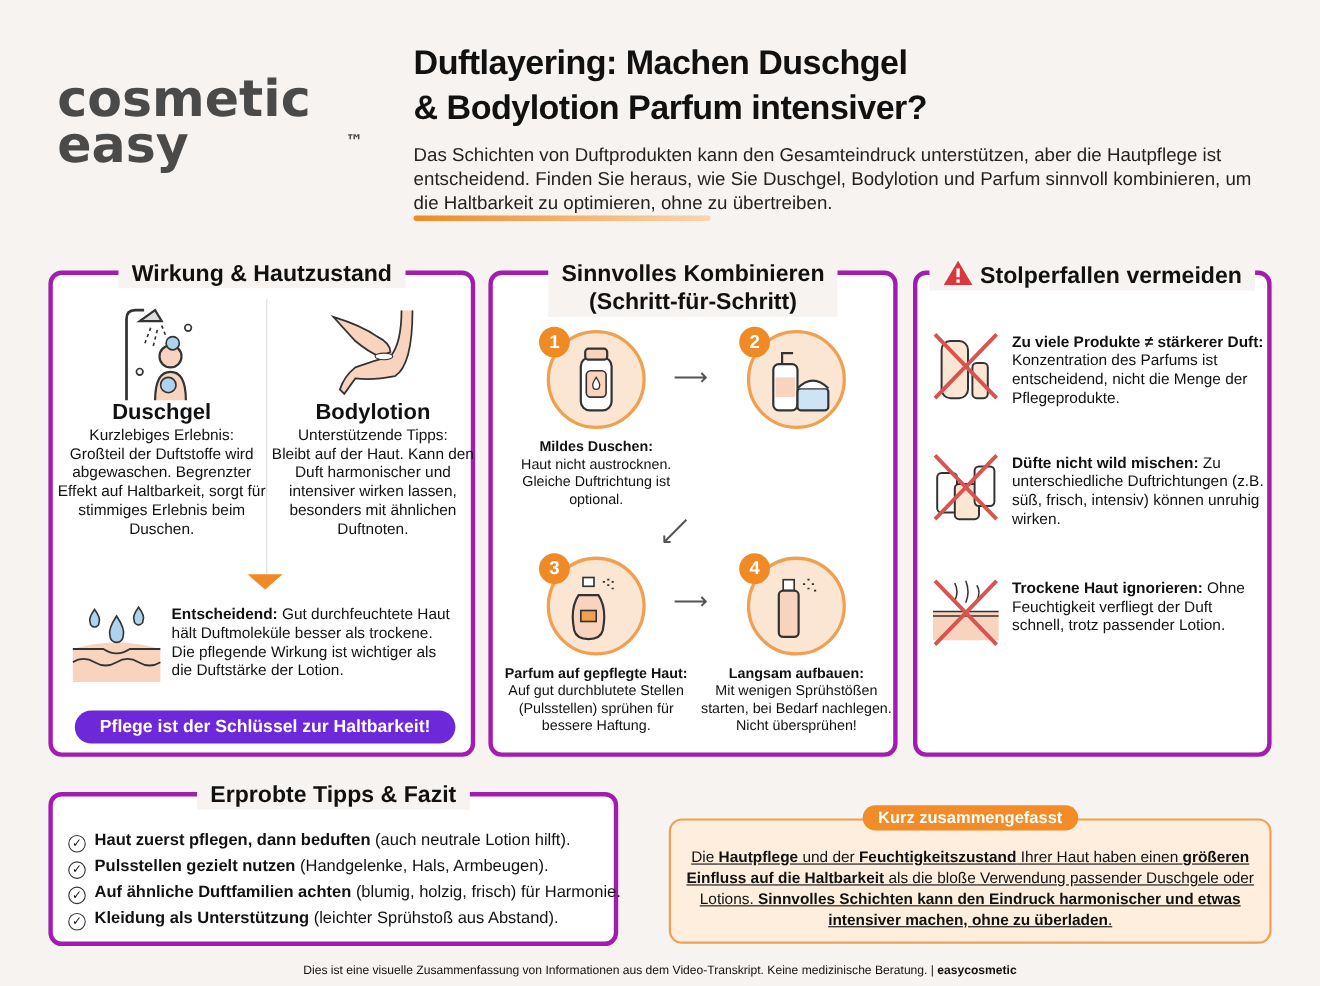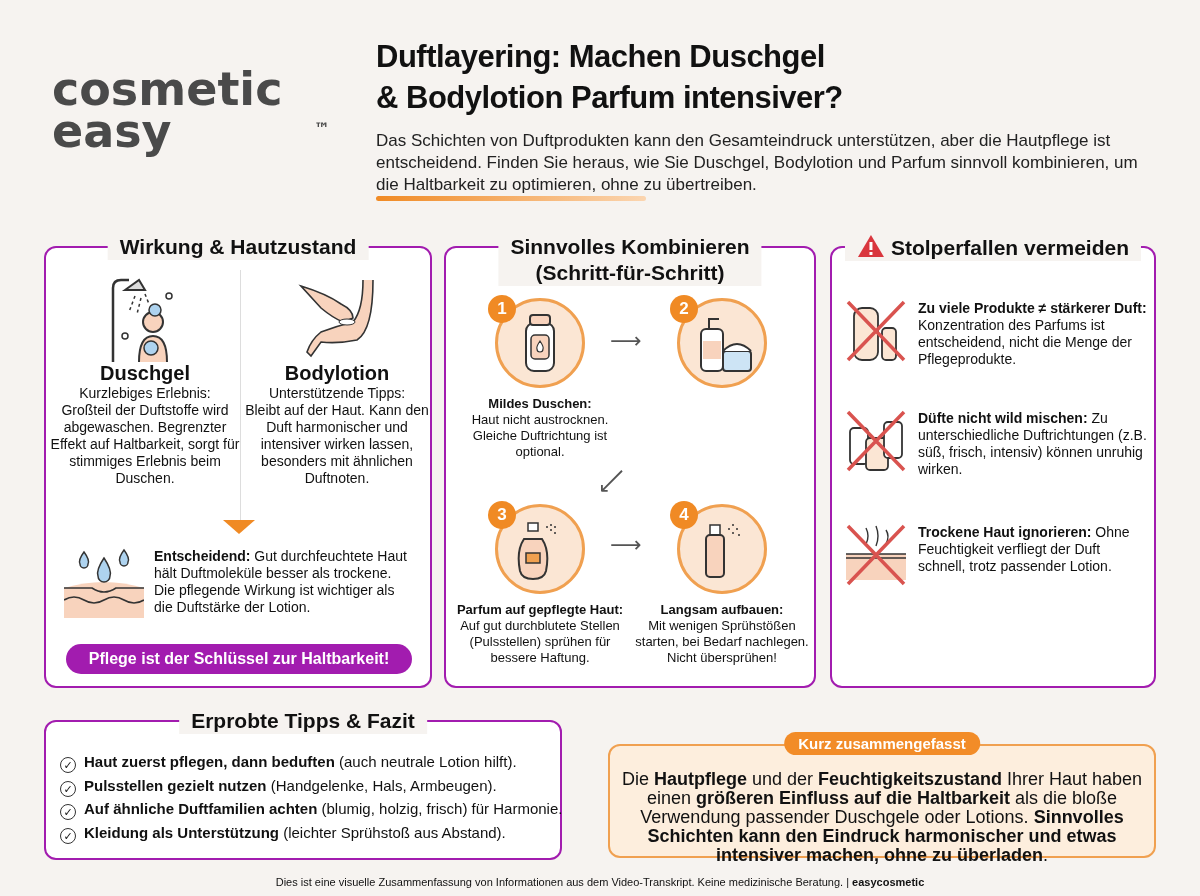--- a/index.html
+++ b/index.html
@@ -9,54 +9,54 @@
     font-family: "Liberation Sans", sans-serif;
     color: #111;
     position: relative;
   }
   .logo { position: absolute; left: 52px; top: 68px; color: #4a4a4a; font-family: "DejaVu Sans", sans-serif; font-weight: bold; font-size: 46px; line-height: 42px; letter-spacing: 0px; }
   .logo .tm { font-size: 16px; position: absolute; left: 262px; top: 40px; font-weight: bold; }
   .title { position: absolute; left: 376px; top: 36px; font-size: 31px; font-weight: bold; line-height: 41px; letter-spacing: -0.5px; }
   .intro { position: absolute; left: 376px; top: 130px; width: 780px; font-size: 17px; line-height: 22px; color: #222; }
   .intro-bar { position: absolute; left: 376px; top: 196px; width: 270px; height: 5px; border-radius: 3px; background: linear-gradient(90deg, #f08a24, #fbd5b0); }
 
-  .card { position: absolute; background: #fff; border: 2px solid #a21caf; border-radius: 12px; }
+  .card { position: absolute; background: #fff; border: 4px solid #a21caf; border-radius: 12px; }
 
   
   #c1 { left: 44px; top: 246px; width: 388px; height: 442px; }
   #c2 { left: 444px; top: 246px; width: 372px; height: 442px; }
   #c3 { left: 830px; top: 246px; width: 326px; height: 442px; }
   .ttl-bg { position: absolute; top: -14px; left: 50%; transform: translateX(-50%); background: #f6f3f0; white-space: nowrap; padding: 0 12px; font-weight: bold; font-size: 21px; line-height: 26px; text-align: center; }
   .divider { position: absolute; left: 194px; top: 22px; width: 1px; height: 250px; background: #ddd; }
   .col { position: absolute; top: 26px; width: 190px; text-align: center; }
   .col h3 { font-size: 20px; margin-top: 88px; margin-bottom: 0; }
   .col p { font-size: 14px; line-height: 17px; }
   .col b { font-weight: normal; }
   .tri { position: absolute; left: 177px; top: 272px; width: 0; height: 0; border-left: 16px solid transparent; border-right: 16px solid transparent; border-top: 14px solid #f08a24; }
   .entsch { position: absolute; left: 108px; top: 300px; width: 260px; font-size: 14px; line-height: 17px; }
-  .pill { position: absolute; left: 20px; top: 396px; width: 346px; height: 30px; border-radius: 15px; background: #a21caf; color: #fff; font-weight: bold; font-size: 16px; text-align: center; line-height: 30px; }
+  .pill { position: absolute; left: 20px; top: 396px; width: 346px; height: 30px; border-radius: 15px; background: #6d28d9; color: #fff; font-weight: bold; font-size: 16px; text-align: center; line-height: 30px; }
 
   .step { position: absolute; width: 180px; text-align: center; }
   .circ { width: 90px; height: 90px; border-radius: 50%; border: 3px solid #f0a050; background: #fbe6d4; margin: 0 auto; position: relative; }
   .num { position: absolute; left: -10px; top: -6px; width: 28px; height: 28px; border-radius: 50%; background: #f08a24; color: #fff; font-weight: bold; font-size: 17px; line-height: 28px; text-align: center; }
   .step p { font-size: 13px; line-height: 16px; margin-top: 8px; }
   .arrow { position: absolute; font-size: 22px; color: #555; }
 
   .pit { position: absolute; left: 14px; width: 300px; }
   .pit .ic { position: absolute; left: 0; top: 0; width: 60px; height: 62px; }
   .pit p { position: absolute; left: 72px; top: 0; width: 232px; font-size: 14px; line-height: 17px; }
 
   #c4 { left: 44px; top: 720px; width: 518px; height: 140px; padding-left: 44px; }
   #c4 ul { list-style: none; position: absolute; left: 14px; top: 28px; }
   #c4 li { font-size: 15px; line-height: 23.5px; white-space: nowrap; }
   #c4 .chk { display: inline-block; width: 16px; height: 16px; border: 1.5px solid #333; border-radius: 50%; font-size: 11px; line-height: 14px; text-align: center; margin-right: 8px; vertical-align: -2px; }
 
   #c5 { left: 608px; top: 744px; width: 548px; height: 114px; background: #fdeedd; border: 2px solid #f0a050; }
   #c5 .hd { position: absolute; top: -14px; left: 50%; transform: translateX(-50%); background: #f28c28; color: #fff; font-weight: bold; font-size: 15px; padding: 3px 14px; border-radius: 12px; white-space: nowrap; }
-  #c5 p { position: absolute; left: 10px; right: 10px; top: 24px; text-align: center; font-size: 18px; line-height: 19px; }
+  #c5 p { position: absolute; left: 10px; right: 10px; top: 24px; text-align: center; font-size: 14px; line-height: 19px; text-decoration: underline; }
 
   .foot { position: absolute; left: 0; right: 0; top: 876px; text-align: center; font-size: 11px; color: #111; }
 </style>
 </head>
 <body>
 
 <div class="logo">
   <div>cosmetic</div>
   <div>easy</div>
   <span class="tm">™</span>

